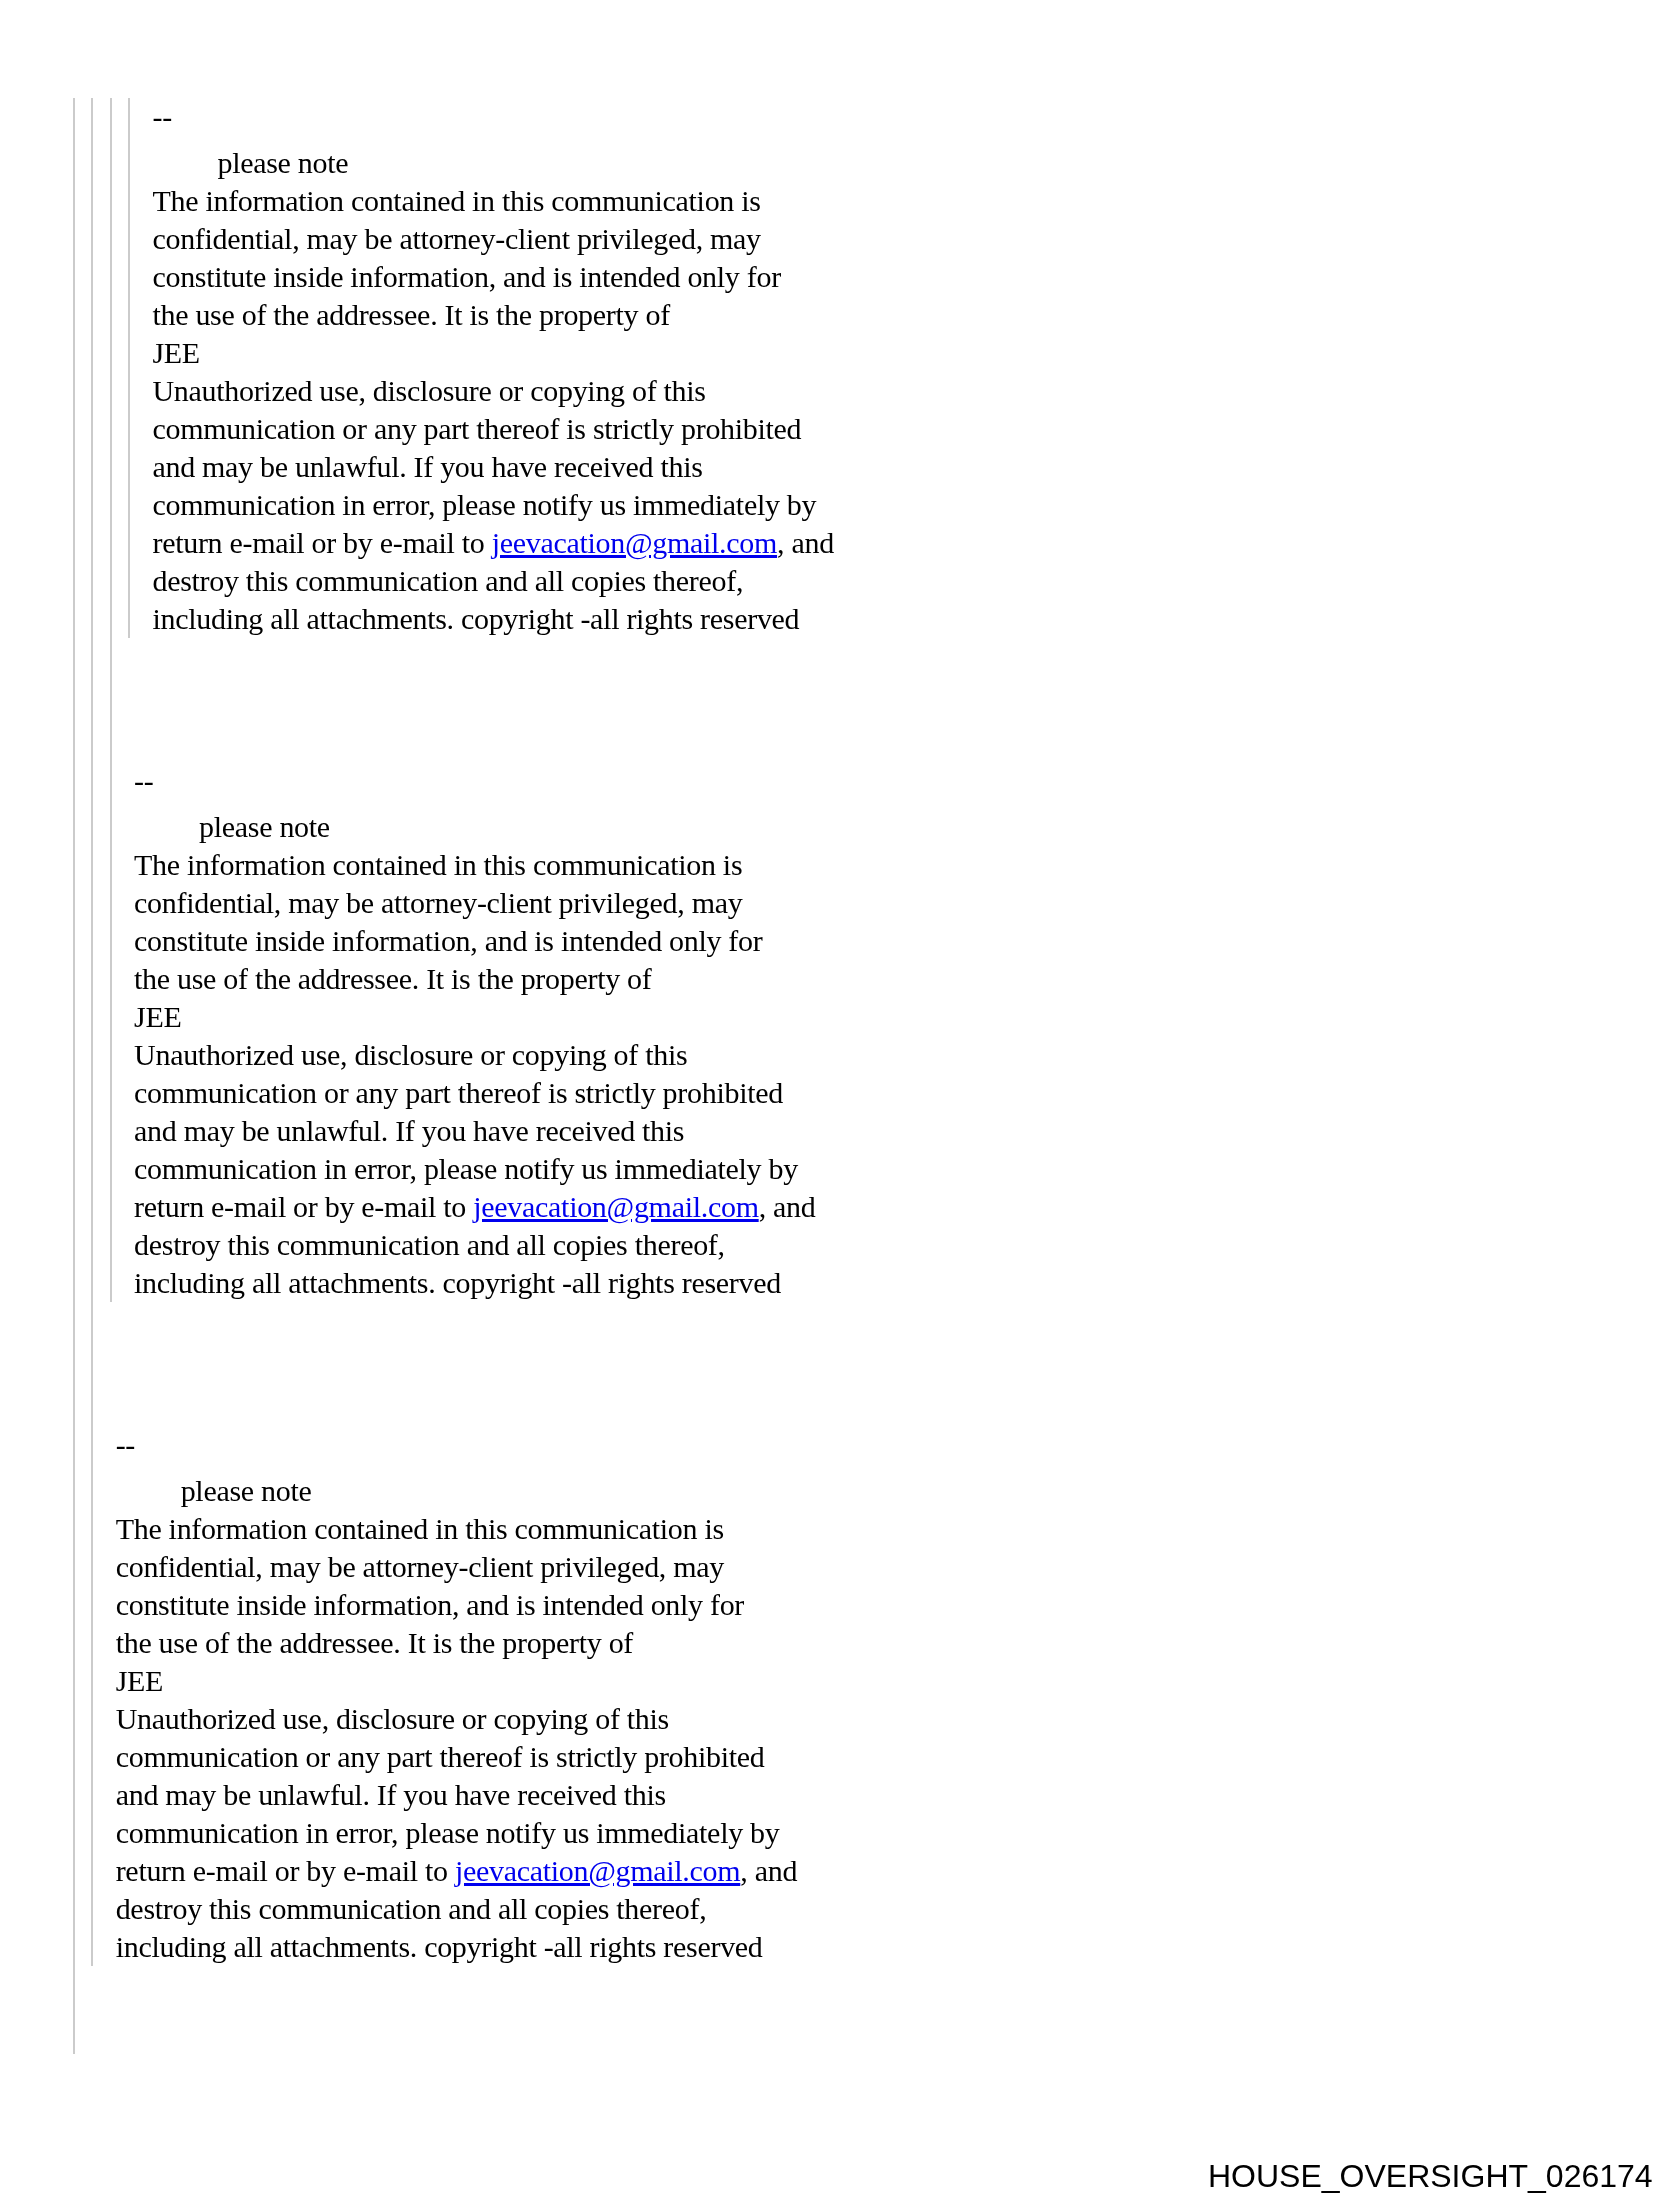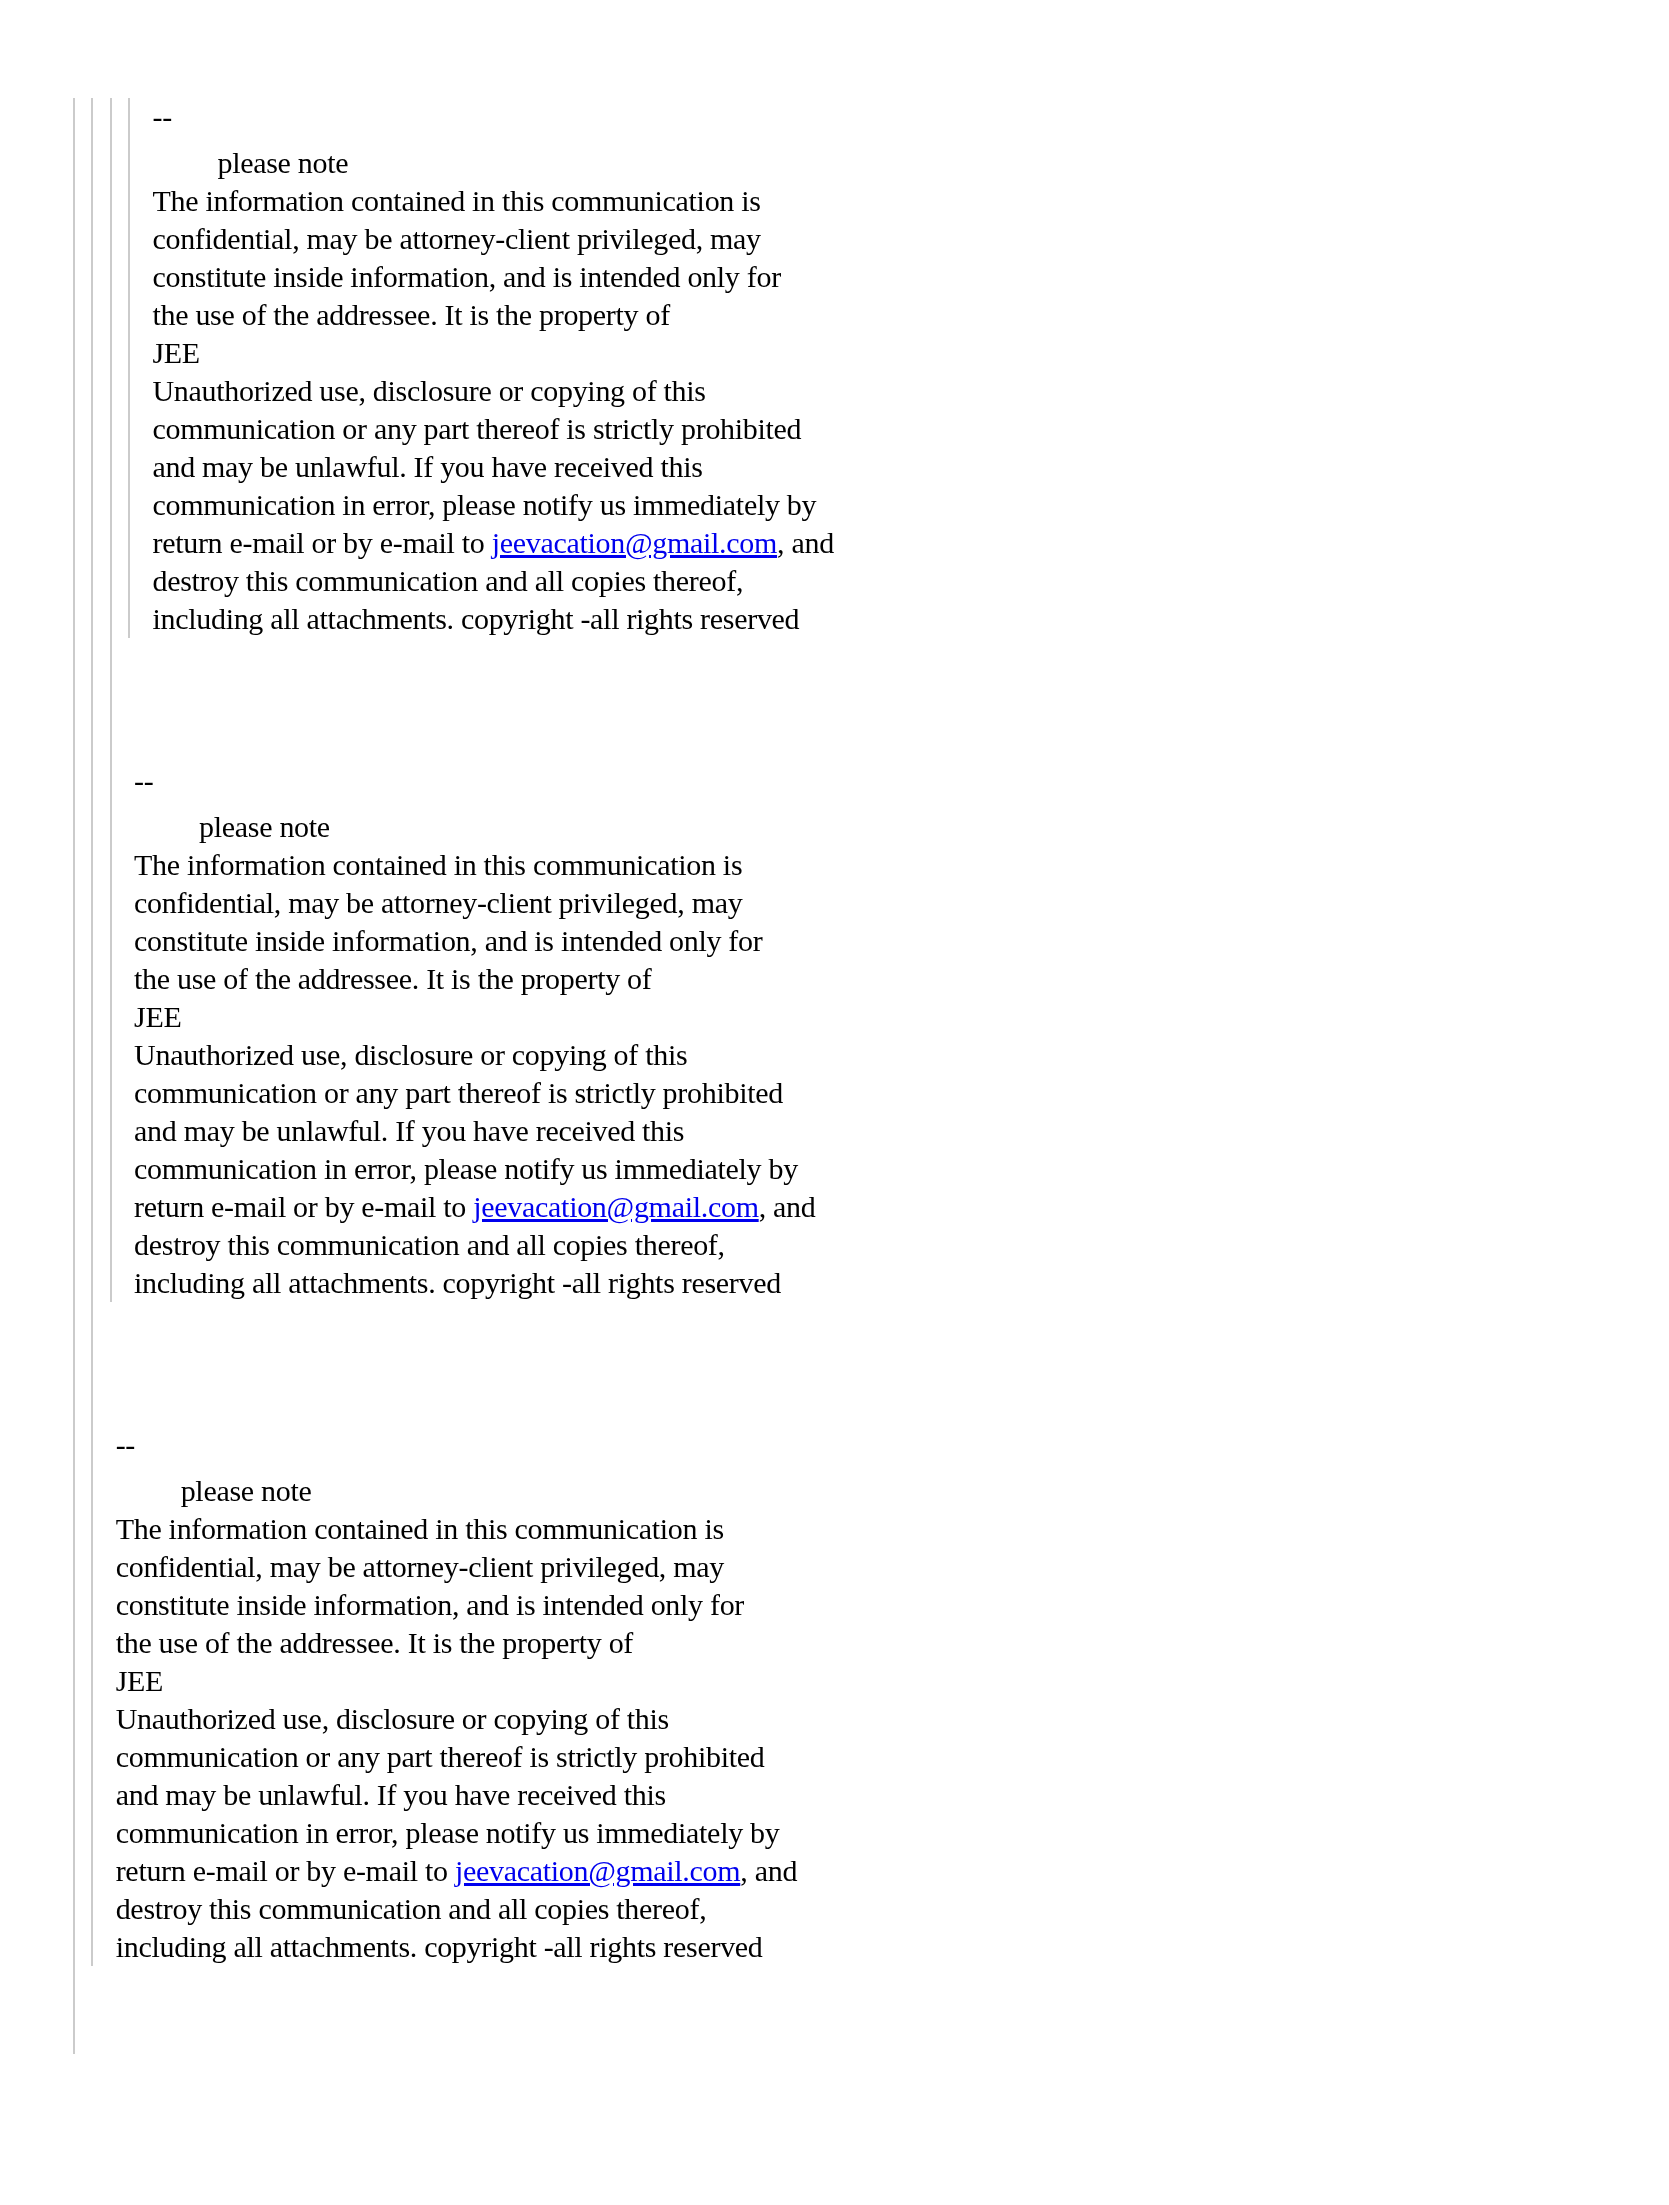--- a/index.html
+++ b/index.html
@@ -144,15 +144,16 @@
           <div class="line">destroy this communication and all copies thereof,</div>
               <div class="line">including all attachments. copyright -all rights reserved</div>
             </div>
         </div>
 
       </div>
       <div class="tail-gap"></div>
     </div>
   </div>
 
+  <div class="bates">HOUSE_OVERSIGHT_026174</div>
 
 </div>
 
 
 </body></html>

